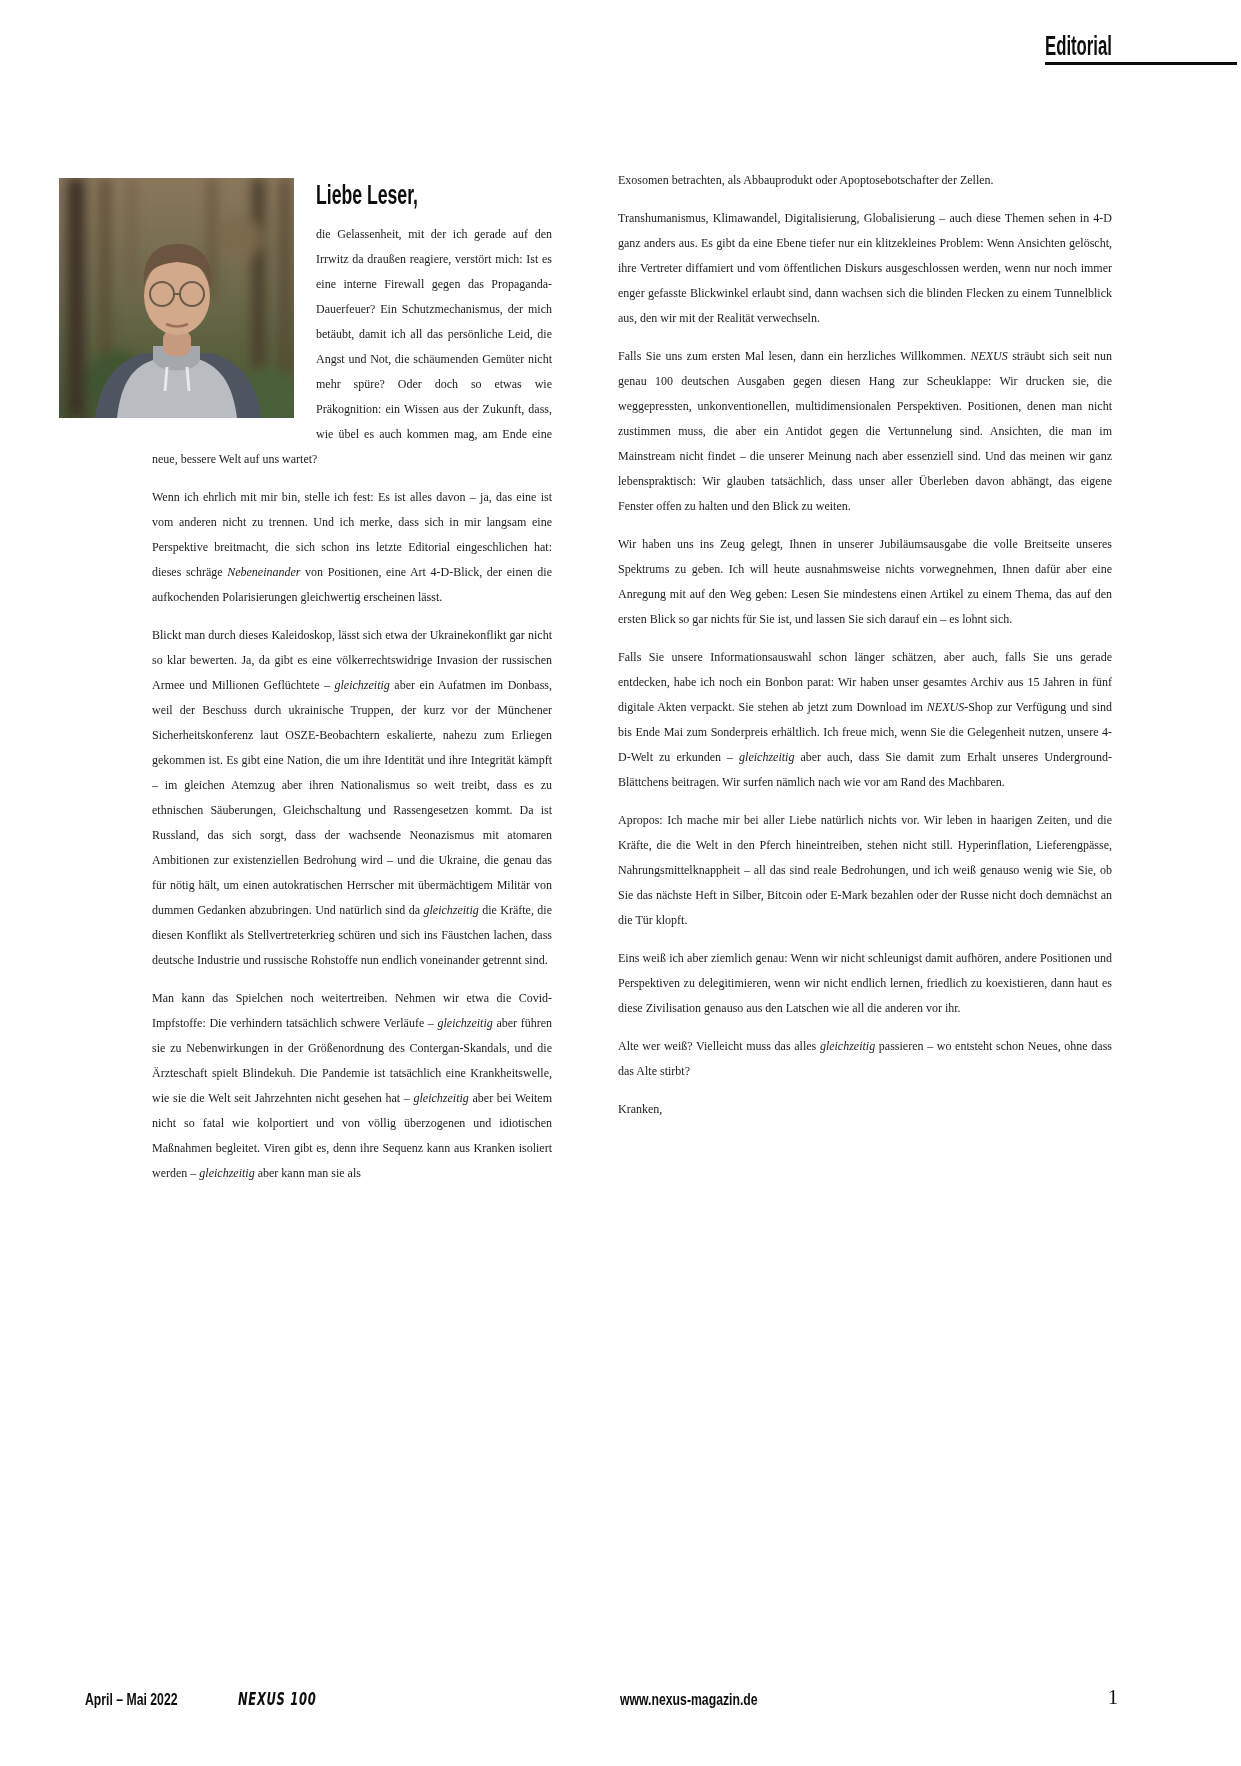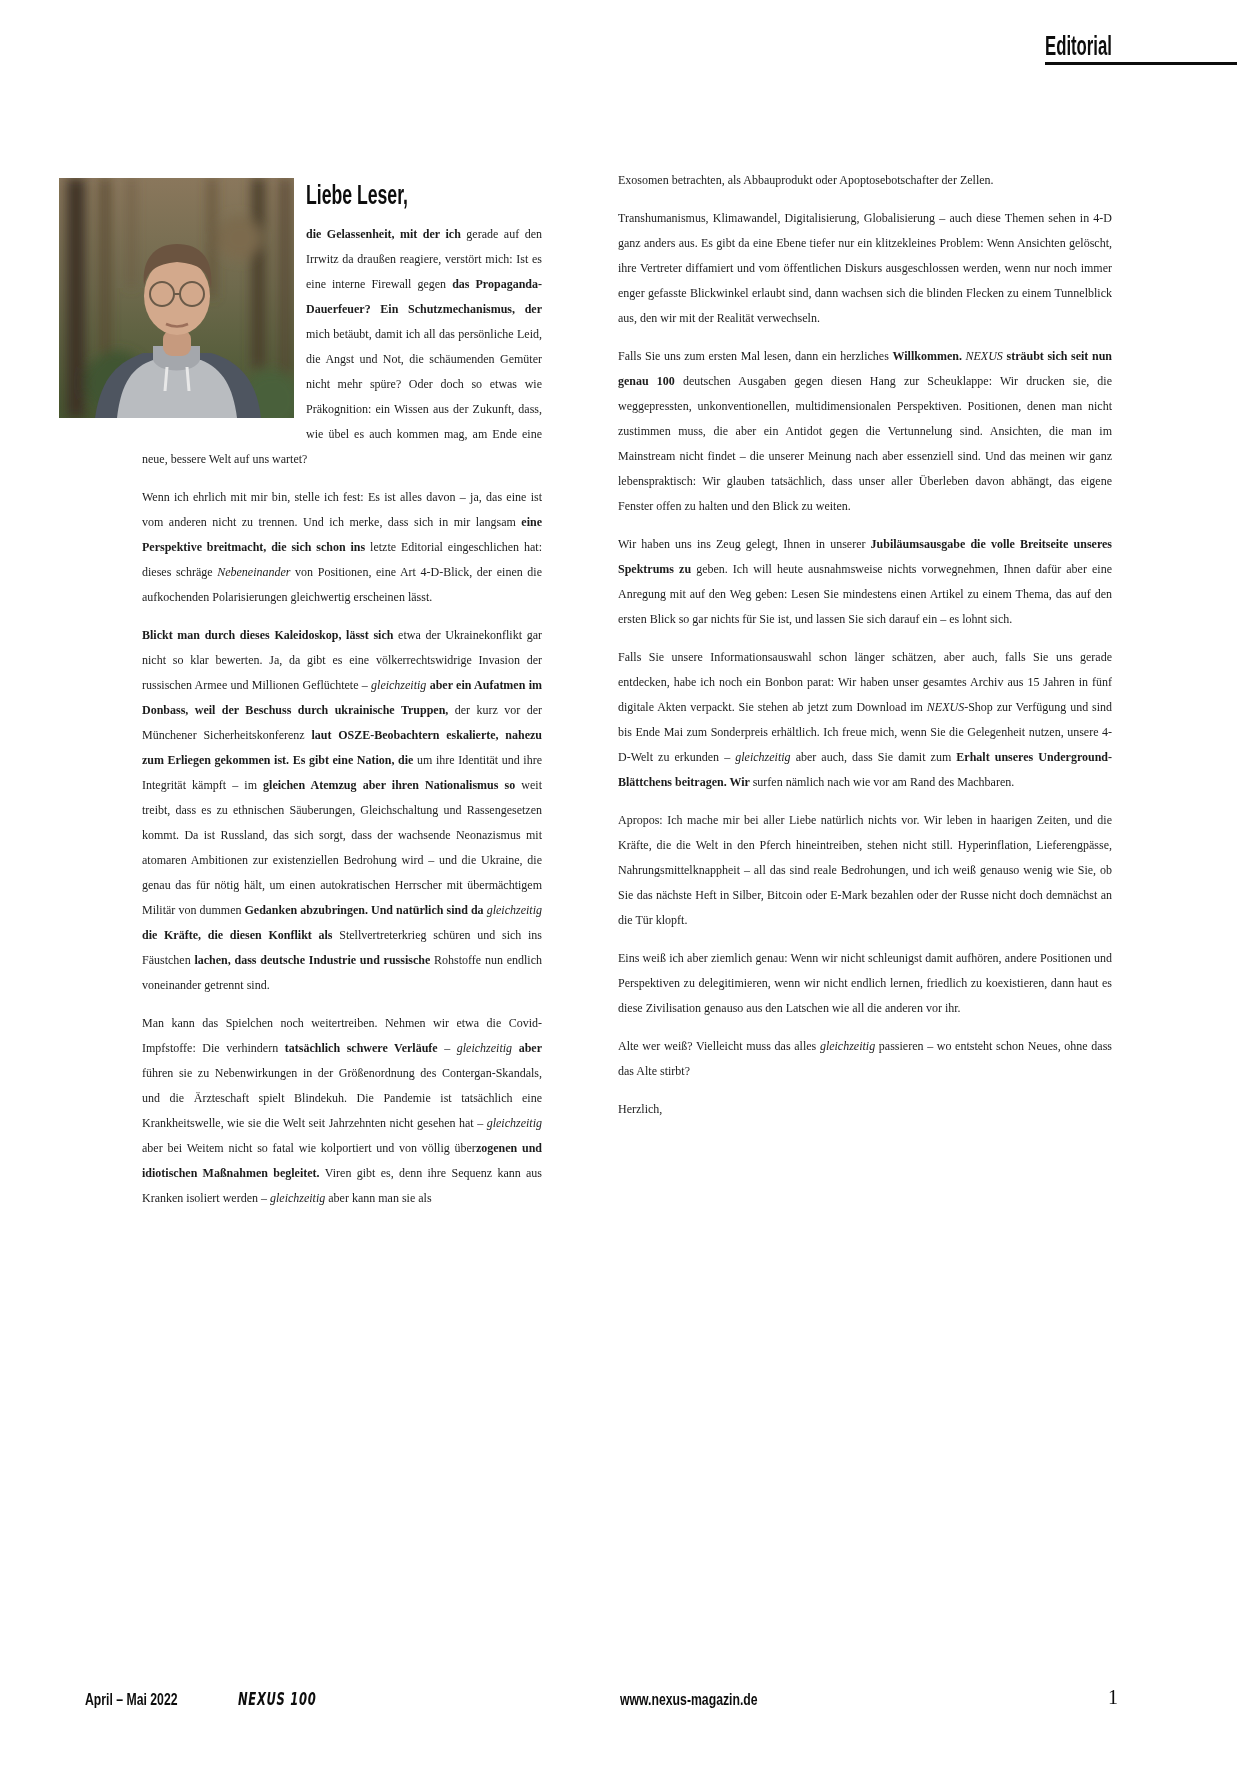--- a/index.html
+++ b/index.html
@@ -11,26 +11,26 @@
   .edit-title{font-family:"Liberation Sans",sans-serif;font-weight:700;font-size:27px;line-height:28px;
               color:#0d0d0d;display:inline-block;transform:scaleX(0.62);transform-origin:0 50%;white-space:nowrap;}
   .edit-rule{height:3px;background:#0d0d0d;width:192px;margin-top:2px;}
 
   
   .portrait{position:absolute;left:59px;top:178px;width:235px;height:240px;margin:0;padding:0;overflow:hidden;}
   .portrait svg{display:block;}
 
   
   .col{position:absolute;text-align:justify;hyphens:auto;-webkit-hyphens:auto;}
-  .col-left{left:142px;top:180px;width:400px;}
+  .col-left{left:152px;top:180px;width:400px;}
   .col-right{left:618px;top:168px;width:494px;}
   .body-text{font-size:12px;line-height:25px;}
   .body-text p{margin:0 0 13px 0;}
   .col-left .body-text p:first-of-type::before{content:"";float:left;width:164px;height:215px;}
-  .r-b{font-weight:bold;}
+  .r-b{font-weight:normal;}
   .r-i{font-style:italic;}
 
   .salutation{font-family:"Liberation Sans",sans-serif;font-weight:700;font-size:28px;line-height:30px;
               color:#0d0d0d;margin:0 0 12px 164px;transform:scaleX(0.63);transform-origin:0 50%;white-space:nowrap;}
 
   
   .footer-item{position:absolute;font-family:"Liberation Sans",sans-serif;font-weight:700;font-size:17px;
                color:#0d0d0d;white-space:nowrap;transform:scaleX(0.72);transform-origin:0 50%;}
   .f-date{left:85px;top:1690px;}
   .f-logo{left:238px;top:1689px;font-family:"DejaVu Sans",sans-serif;font-style:italic;font-weight:800;
@@ -103,21 +103,21 @@
   <section class="col col-right">
     <div class="body-text">
         <p><span>Exosomen betrachten, als Abbauprodukt oder Apoptosebotschafter der Zellen.</span></p>
         <p><span>Transhumanismus, Klimawandel, Digitalisierung, Globalisierung – auch diese Themen sehen in 4-D ganz anders aus. Es gibt da eine Ebene tiefer nur ein klitzekleines Problem: Wenn Ansichten gelöscht, ihre Vertreter diffamiert und vom öffentlichen Diskurs ausgeschlossen werden, wenn nur noch immer enger gefasste Blickwinkel erlaubt sind, dann wachsen sich die blinden Flecken zu einem Tunnelblick aus, den wir mit der Realität verwechseln.</span></p>
         <p><span>Falls Sie uns zum ersten Mal lesen, dann ein herzliches </span><span class="r-b">Willkommen. </span><span class="r-i">NEXUS </span><span class="r-b">sträubt sich seit nun genau 100 </span><span>deutschen Ausgaben gegen diesen Hang zur Scheuklappe: Wir drucken sie, die weggepressten, unkonventionellen, multidimensionalen Perspektiven. Positionen, denen man nicht zustimmen muss, die aber ein Antidot gegen die Vertunnelung sind. Ansichten, die man im Mainstream nicht findet – die unserer Meinung nach aber essenziell sind. Und das meinen wir ganz lebenspraktisch: Wir glauben tatsächlich, dass unser aller Überleben davon abhängt, das eigene Fenster offen zu halten und den Blick zu weiten.</span></p>
         <p><span>Wir haben uns ins Zeug gelegt, Ihnen in unserer </span><span class="r-b">Jubiläumsausgabe die volle Breitseite unseres Spektrums zu </span><span>geben. Ich will heute ausnahmsweise nichts vorwegnehmen, Ihnen dafür aber eine Anregung mit auf den Weg geben: Lesen Sie mindestens einen Artikel zu einem Thema, das auf den ersten Blick so gar nichts für Sie ist, und lassen Sie sich darauf ein – es lohnt sich.</span></p>
         <p><span>Falls Sie unsere Informationsauswahl schon länger schätzen, aber auch, falls Sie uns gerade entdecken, habe ich noch ein Bonbon parat: Wir haben unser gesamtes Archiv aus 15 Jahren in fünf digitale Akten verpackt. Sie stehen ab jetzt zum Download im </span><span class="r-i">NEXUS</span><span>-Shop zur Verfügung und sind bis Ende Mai zum Sonderpreis erhältlich. Ich freue mich, wenn Sie die Gelegenheit nutzen, unsere 4-D-Welt zu erkunden – </span><span class="r-i">gleichzeitig </span><span>aber auch, dass Sie damit zum </span><span class="r-b">Erhalt unseres Underground-Blättchens beitragen. Wir </span><span>surfen nämlich nach wie vor am Rand des Machbaren.</span></p>
         <p><span>Apropos: Ich mache mir bei aller Liebe natürlich nichts vor. Wir leben in haarigen Zeiten, und die Kräfte, die die Welt in den Pferch hineintreiben, stehen nicht still. Hyperinflation, Lieferengpässe, Nahrungsmittelknappheit – all das sind reale Bedrohungen, und ich weiß genauso wenig wie Sie, ob Sie das nächste Heft in Silber, Bitcoin oder E-Mark bezahlen oder der Russe nicht doch demnächst an die Tür klopft.</span></p>
         <p><span>Eins weiß ich aber ziemlich genau: Wenn wir nicht schleunigst damit aufhören, andere Positionen und Perspektiven zu delegitimieren, wenn wir nicht endlich lernen, friedlich zu koexistieren, dann haut es diese Zivilisation genauso aus den Latschen wie all die anderen vor ihr.</span></p>
         <p><span>Alte wer weiß? Vielleicht muss das alles </span><span class="r-i">gleichzeitig </span><span>passieren – wo entsteht schon Neues, ohne dass das Alte stirbt?</span></p>
-        <p><span>Herzlich,</span></p>
+        <p><span>Kranken,</span></p>
       </div>
   </section>
 
   <footer>
     <div class="footer-item f-date">April – Mai 2022</div>
     <div class="footer-item f-logo">NEXUS 100</div>
     <div class="footer-item f-site">www.nexus-magazin.de</div>
     <div class="footer-item f-page">1</div>
   </footer>
 

